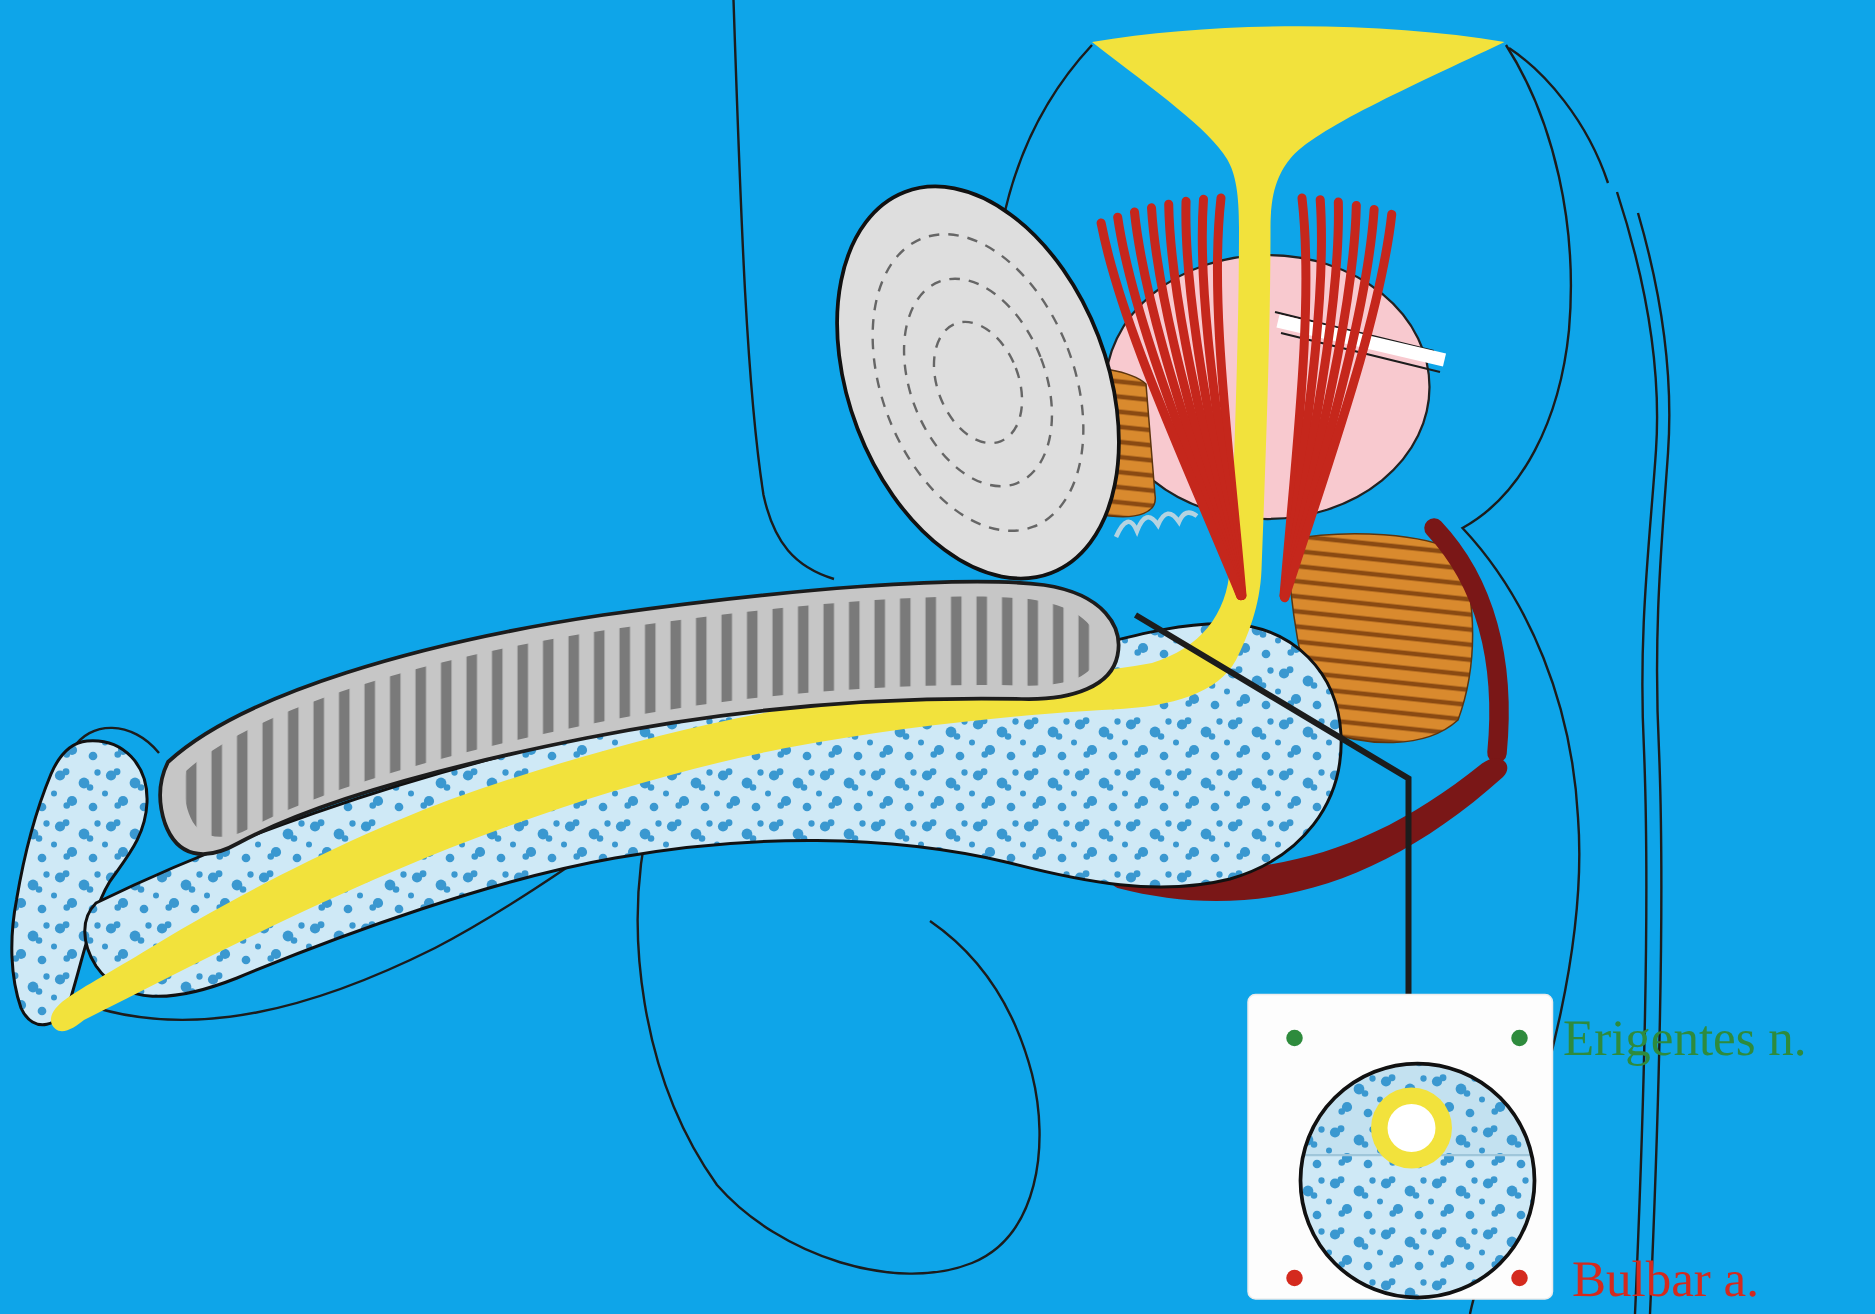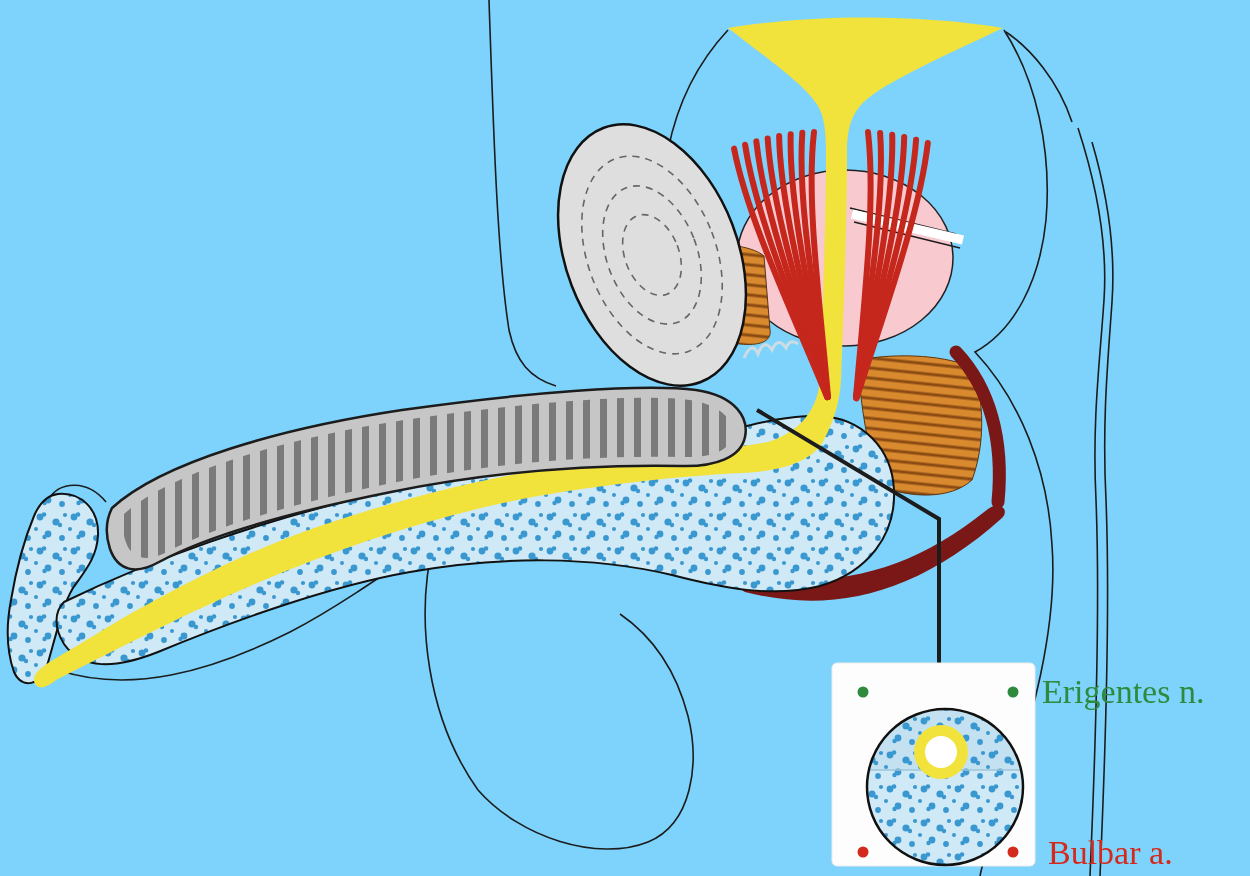--- a/index.html
+++ b/index.html
@@ -1,16 +1,16 @@
 <!DOCTYPE html>
 <html><head>
 <meta charset="utf-8">
 <style>
   html,body{margin:0;padding:0;background:#ffffff;}
-  .stage{width:1250px;height:876px;position:relative;background:#7dd3fc;overflow:hidden;}
+  .stage{width:1250px;height:876px;position:relative;background:#0ea5e9;overflow:hidden;}
   svg{display:block;}
   .contour{fill:none;stroke:#1c1c1c;stroke-width:1.6;}
   .legend-text{font-family:"Liberation Serif","DejaVu Serif",serif;font-size:34px;}
 </style>
 </head>
 <body>
 
 <div class="stage">
 <svg width="1250" height="876" viewBox="0 0 1250 876" xmlns="http://www.w3.org/2000/svg">
 

